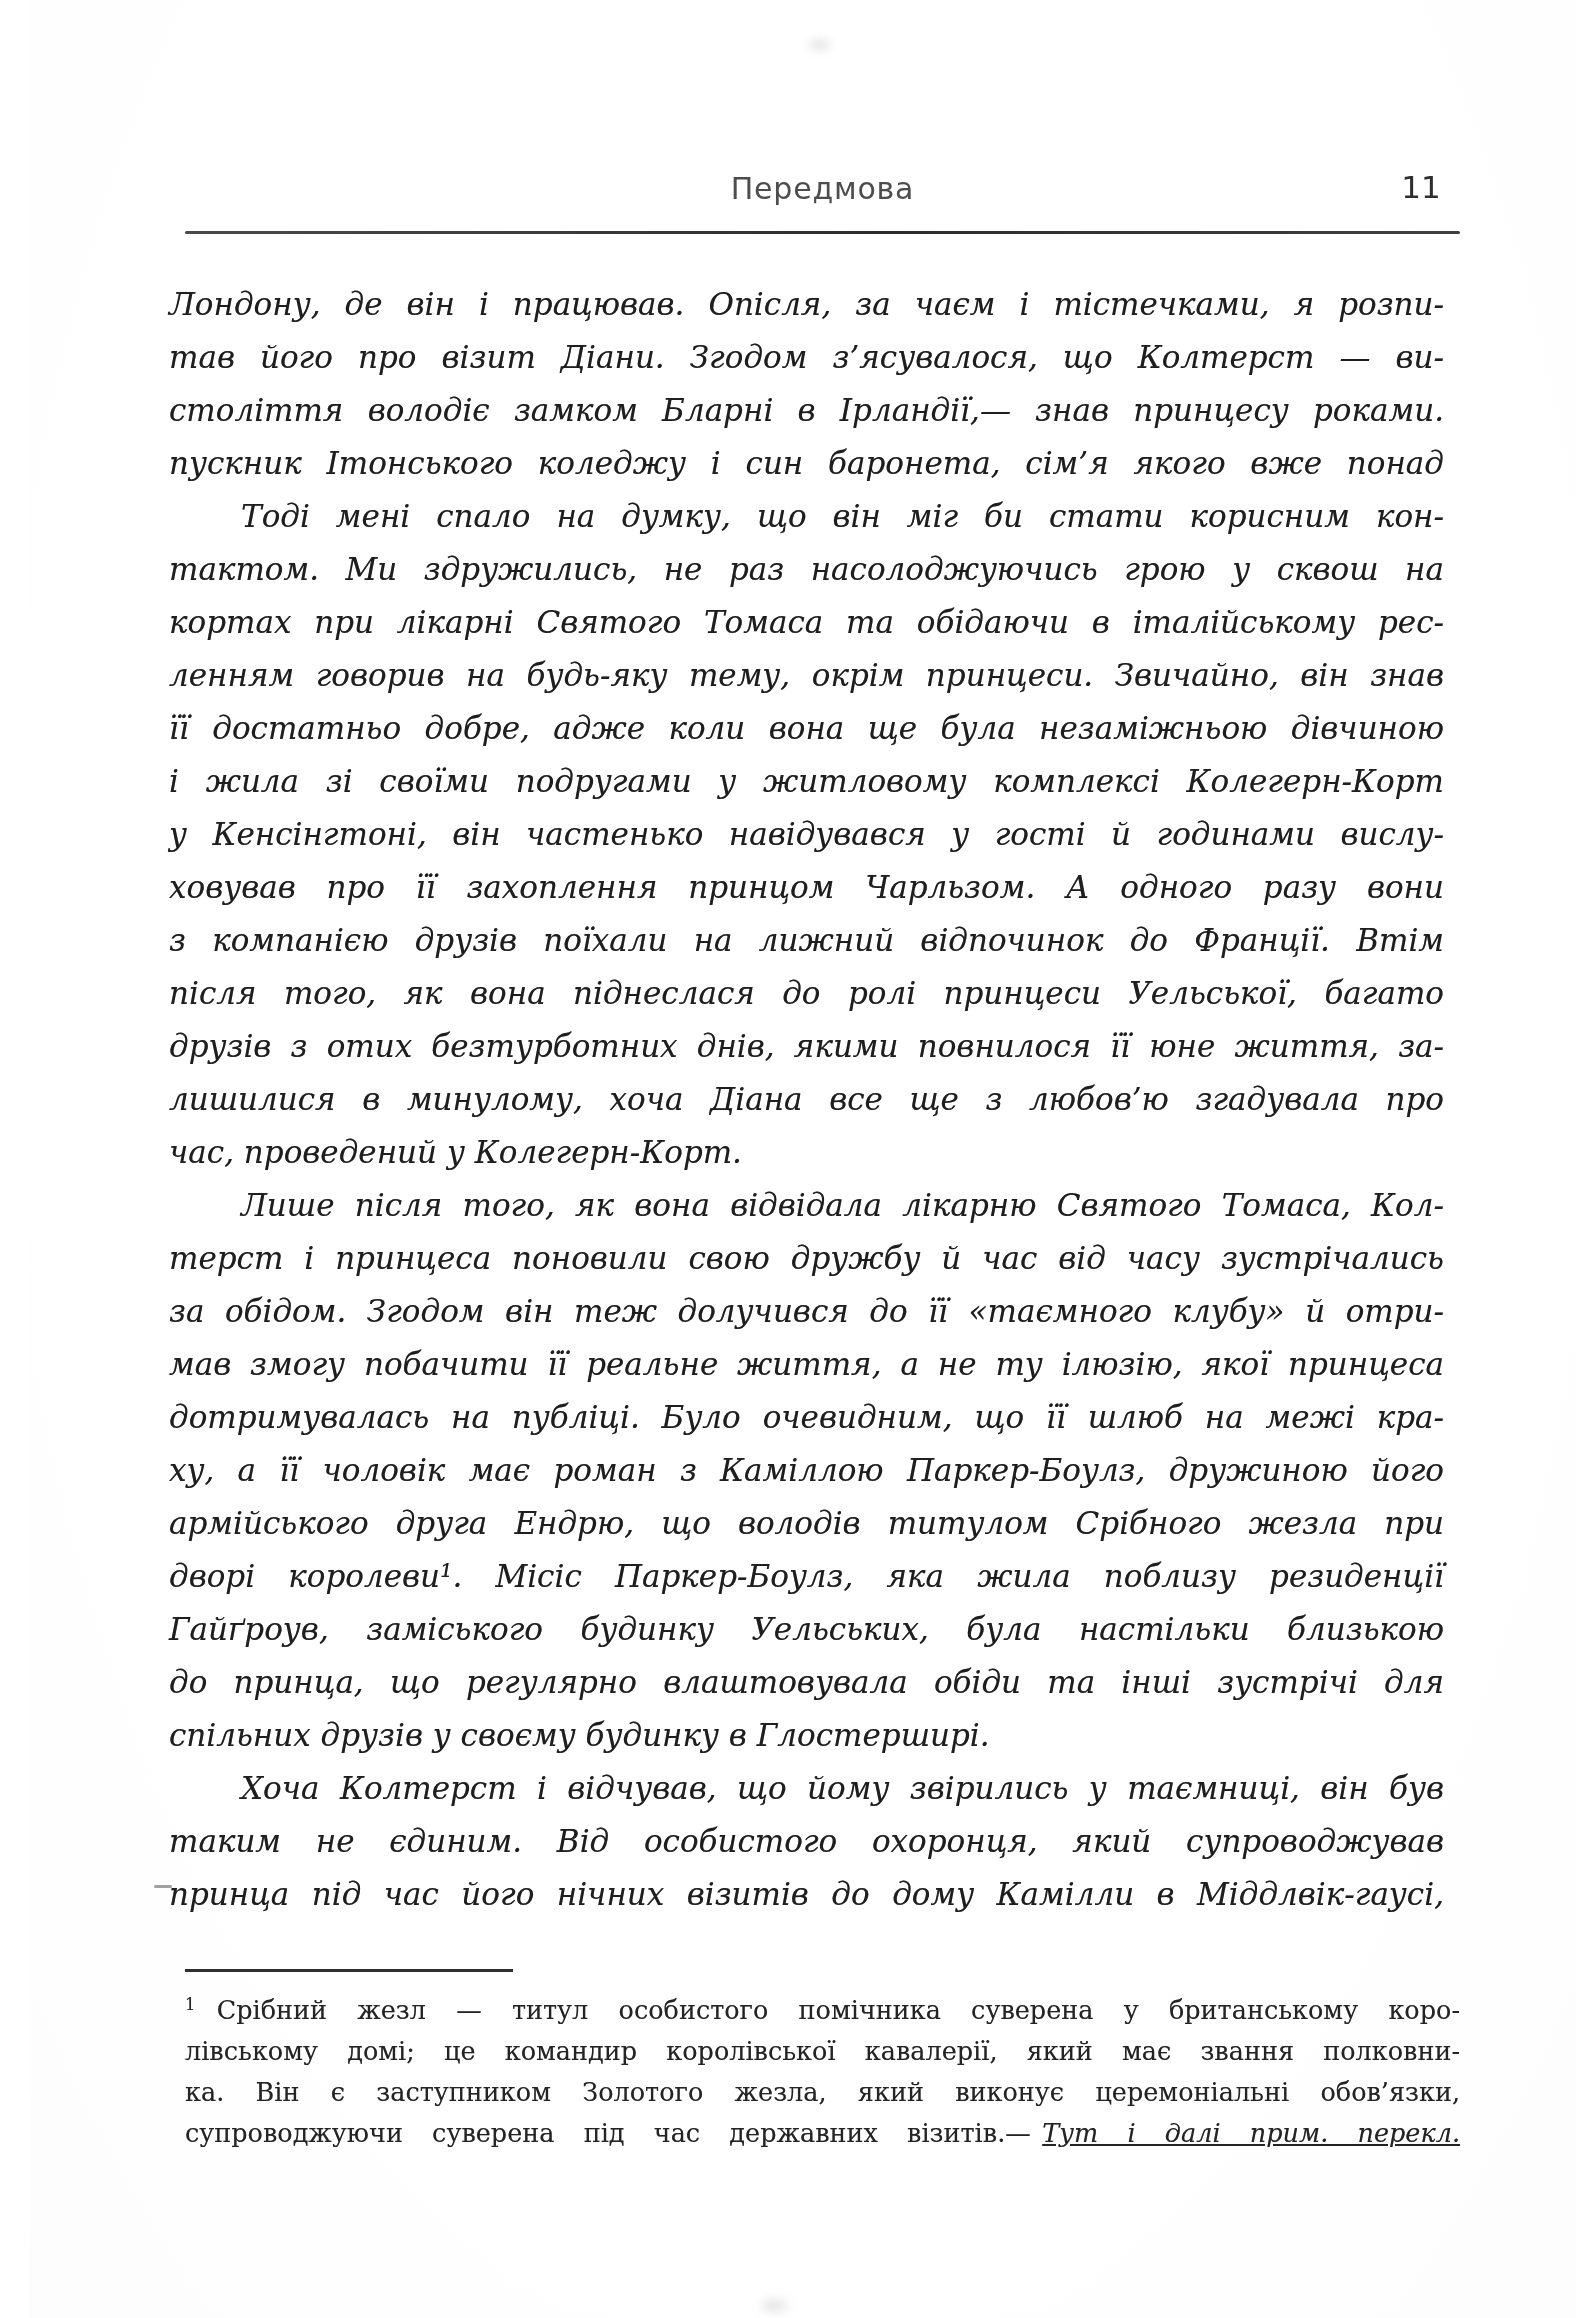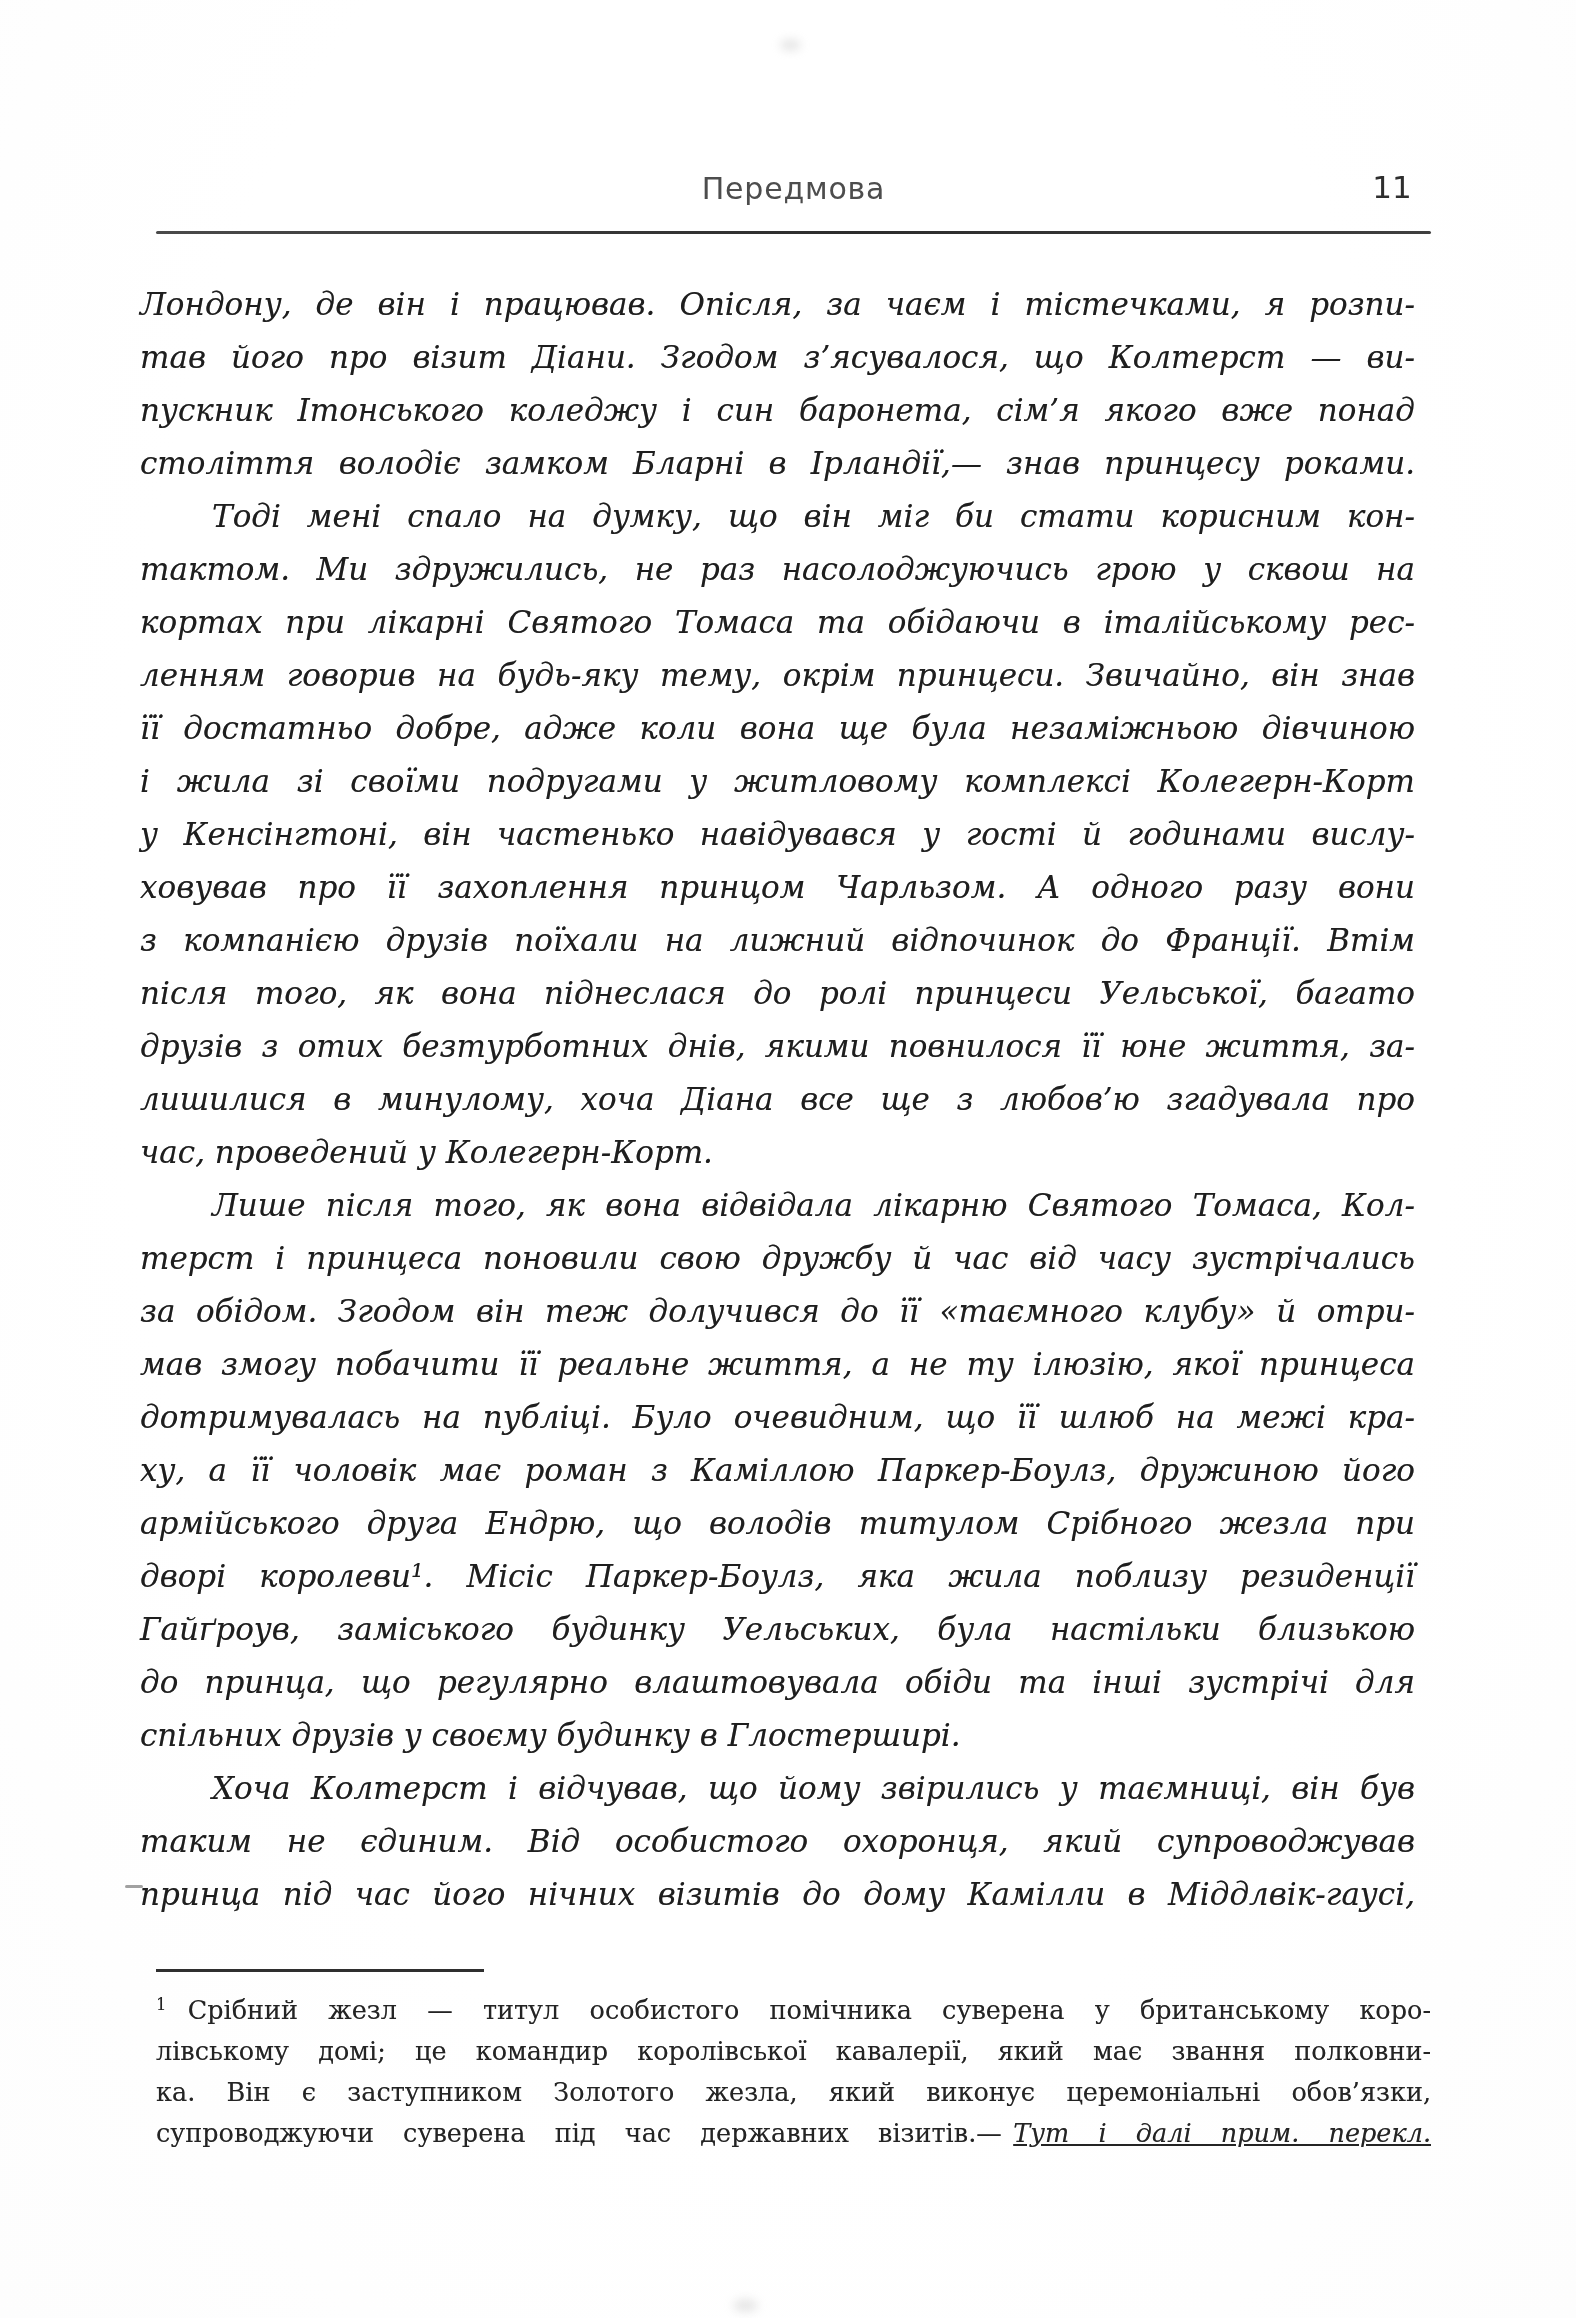--- a/index.html
+++ b/index.html
@@ -12,20 +12,21 @@
     height: 2319px;
     position: relative;
     overflow: hidden;
     font-family: "DejaVu Serif", "Liberation Serif", serif;
   }
   .page {
     position: absolute;
     inset: 0;
     background:
       radial-gradient(ellipse at 50% 40%, #ffffff 60%, #fdfdfd 100%);
+    margin-left: 29px;
   }
 
   
   .running-head-title {
     position: absolute;
     top: 171px;
     left: 156px;
     width: 1275px;
     text-align: center;
     font-family: "DejaVu Sans", "Liberation Sans", sans-serif;
@@ -140,22 +141,22 @@
 
   <div class="running-head-title">Передмова</div>
   <div class="running-head-page">11</div>
   <div class="head-rule"></div>
 
   <main class="body-text">
 
     <section class="para">
       <div class="line">Лондону, де він і працював. Опісля, за чаєм і тістечками, я розпи-</div>
       <div class="line">тав його про візит Діани. Згодом з’ясувалося, що Колтерст — ви-</div>
+      <div class="line">століття володіє замком Бларні в Ірландії,— знав принцесу роками.</div>
       <div class="line">пускник Ітонського коледжу і син баронета, сім’я якого вже понад</div>
-      <div class="line">століття володіє замком Бларні в Ірландії,— знав принцесу роками.</div>
     </section>
 
     <section class="para">
       <div class="line ind">Тоді мені спало на думку, що він міг би стати корисним кон-</div>
       <div class="line">тактом. Ми здружились, не раз насолоджуючись грою у сквош на</div>
       <div class="line">кортах при лікарні Святого Томаса та обідаючи в італійському рес-</div>
       <div class="line">ленням говорив на будь-яку тему, окрім принцеси. Звичайно, він знав</div>
       <div class="line">її достатньо добре, адже коли вона ще була незаміжньою дівчиною</div>
       <div class="line">і жила зі своїми подругами у житловому комплексі Колегерн-Корт</div>
       <div class="line">у Кенсінгтоні, він частенько навідувався у гості й годинами вислу-</div>

